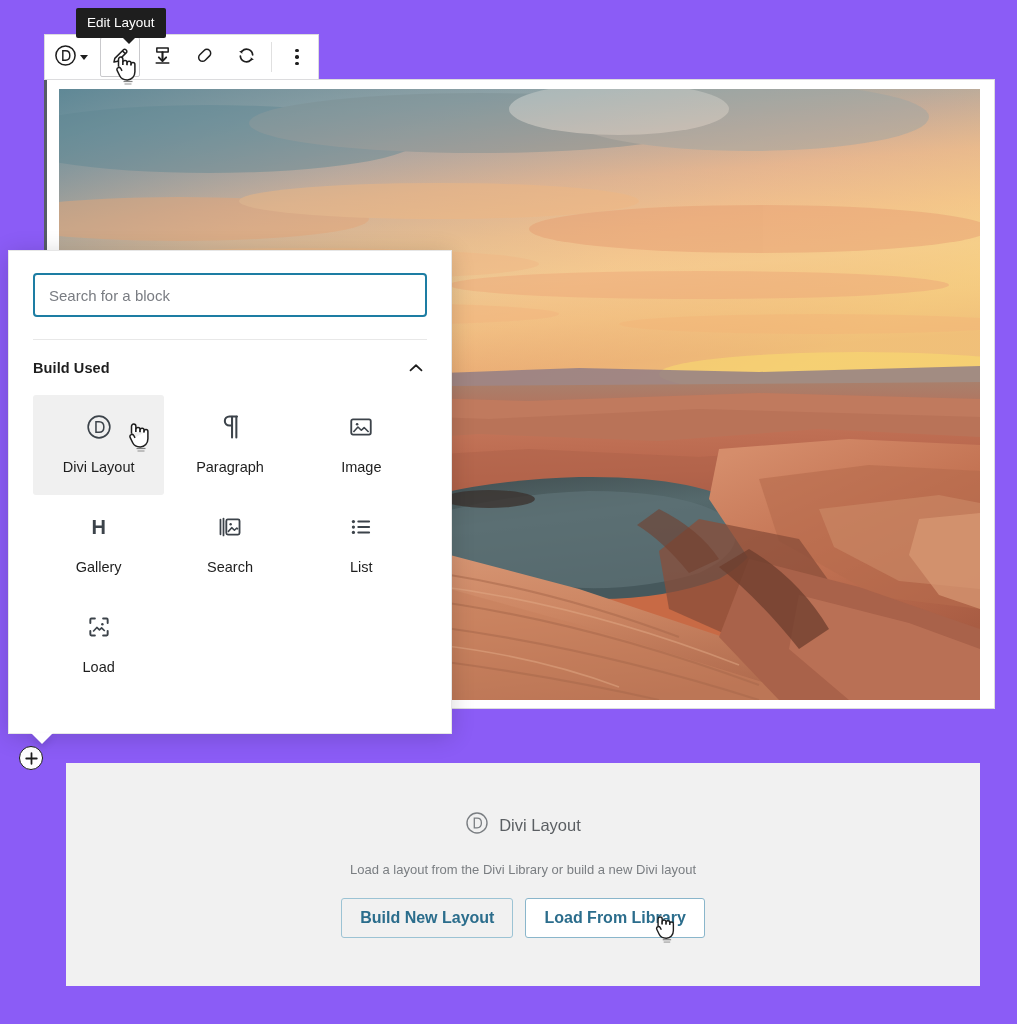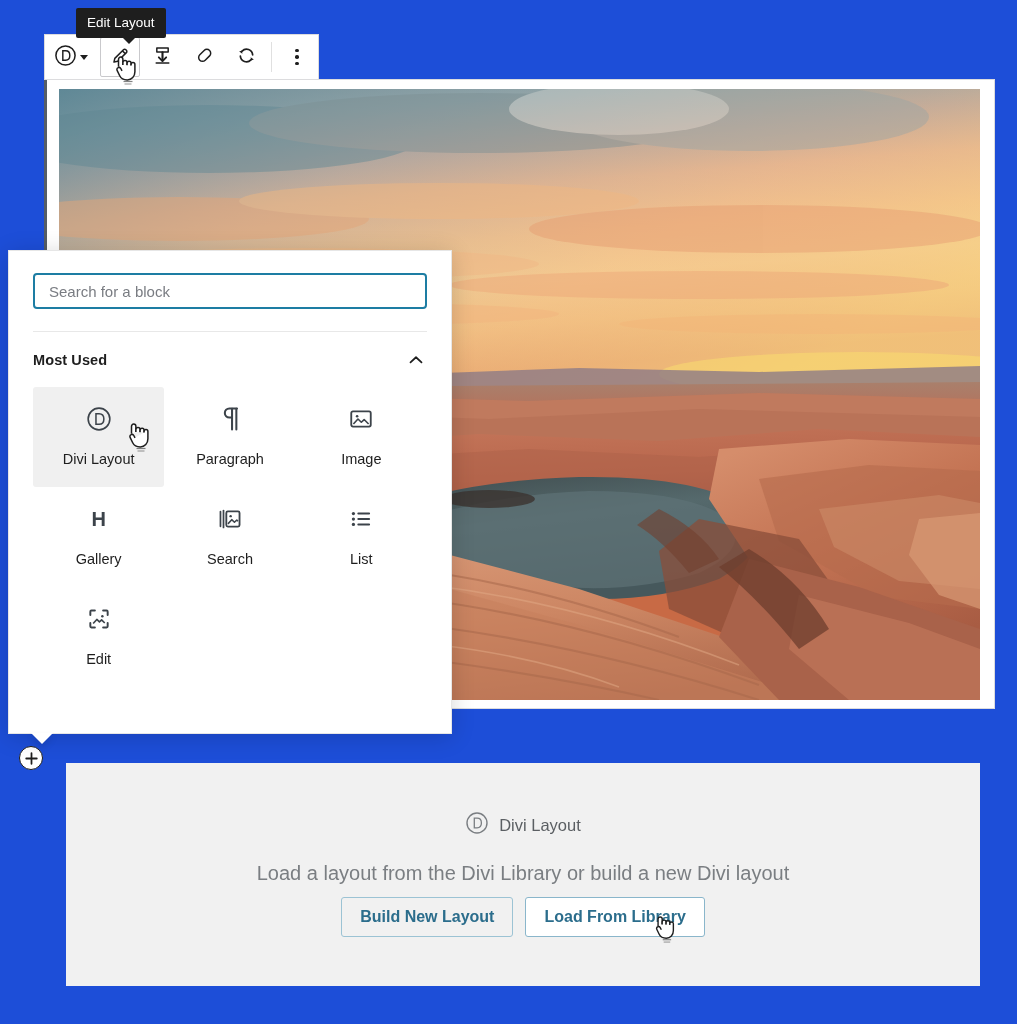--- a/index.html
+++ b/index.html
@@ -9,21 +9,21 @@
     width: 1017px; height: 1024px;
     background: #ffffff;
     font-family: "Liberation Sans", sans-serif;
     -webkit-font-smoothing: antialiased;
   }
   #root {
     position: relative;
     width: 1017px;
     height: 1024px;
     overflow: hidden;
-    background: #1d4ed8;
+    background: #8b5cf6;
   }
 
   
   .block-toolbar {
     position: absolute;
     left: 44px; top: 34px;
     height: 46px;
     display: flex;
     align-items: stretch;
     background: #fff;
@@ -122,21 +122,21 @@
     left: 22px; bottom: -11px;
     width: 0; height: 0;
     border-left: 11px solid transparent;
     border-right: 11px solid transparent;
     border-top: 11px solid #fff;
     filter: drop-shadow(0 4px 3px rgba(0,0,0,.10));
   }
   .search-wrap { padding: 22px 24px 0 24px; }
   .search-input {
     width: 100%;
-    height: 36px;
+    height: 44px;
     border: 2px solid #1d7da3;
     border-radius: 4px;
     padding: 0 14px;
     font-size: 15px;
     font-family: "Liberation Sans", sans-serif;
     color: #1e1e1e;
     outline: none;
     background: #fff;
   }
   .search-input::placeholder { color: #797c82; }
@@ -202,25 +202,25 @@
     width: 914px; height: 223px;
     background: #f1f1f1;
     display: flex; flex-direction: column; align-items: center;
     padding-top: 48px;
     z-index: 5;
   }
   .dp-head { display: flex; align-items: center; gap: 10px; }
   .dp-head-label { font-size: 16.5px; color: #5b5f63; }
   .dp-desc {
     margin-top: 23px;
-    font-size: 20px;
+    font-size: 13px;
     color: #7a7e82;
     text-align: center;
   }
-  .dp-buttons { margin-top: 12px; display: flex; gap: 12px; border-radius: 17px; }
+  .dp-buttons { margin-top: 21px; display: flex; gap: 12px; border-radius: 17px; }
   .dp-btn {
     font-size: 16px;
     font-weight: bold;
     color: #2b6d8c;
     background: transparent;
     border: 1px solid #9cc3d4;
     border-radius: 3px;
     padding: 10px 18px;
     cursor: pointer;
     font-family: "Liberation Sans", sans-serif;
@@ -418,21 +418,21 @@
 
   <div class="inserter">
 
     <div class="search-wrap">
       <input class="search-input" type="text" placeholder="Search for a block" style="">
     </div>
 
     <div class="inserter-divider"></div>
 
     <div class="cat-header">
-      <span class="cat-title">Most Used</span>
+      <span class="cat-title">Build Used</span>
       <span class="chev-up">
         <svg width="22" height="22" viewBox="0 0 24 24" fill="none">
           <path d="M6 14.5L12 9l6 5.5" stroke="#1e1e1e" stroke-width="1.9" stroke-linecap="round" stroke-linejoin="round"></path>
         </svg>
       </span>
     </div>
 
     <div class="block-grid">
 
       <div class="block-item selected">
@@ -500,21 +500,21 @@
 
 
       <div class="block-item">
         <span class="bi-icon">
           <svg width="26" height="26" viewBox="0 0 24 24" fill="none">
             <path d="M4 8.4V5.2a1 1 0 0 1 1-1h3.2M15.8 4.2H19a1 1 0 0 1 1 1v3.2M20 15.6v3.2a1 1 0 0 1-1 1h-3.2M8.2 19.8H5a1 1 0 0 1-1-1v-3.2" stroke="#3c434a" stroke-width="1.8" stroke-linecap="round" fill="none"></path>
             <path d="M6.6 16.2l3.4-3.8 2.4 2.3 2-1.9 2.9 2.9" stroke="#3c434a" stroke-width="1.5" fill="none" stroke-linejoin="round"></path>
             <circle cx="15.1" cy="9.4" r="1.15" fill="#3c434a"></circle>
           </svg>
         </span>
-        <span class="bi-label">Edit</span>
+        <span class="bi-label">Load</span>
       </div>
 
     </div>
   </div>
 
   <div class="cursor-hand" style="left:125px; top:420px;">
     <svg width="30" height="34" viewBox="0 0 30 34">
       <path d="M6.5 13.8V6.4c0-1.3 1-2.3 2.2-2.3s2.2 1 2.2 2.3v5.7" fill="#fff" stroke="#1e1e1e" stroke-width="1.5"></path>
       <path d="M10.9 11.9V9.6c0-1.2 1-2.1 2.1-2.1s2.1.9 2.1 2.1v2.5" fill="#fff" stroke="#1e1e1e" stroke-width="1.5"></path>
       <path d="M15.1 12.2v-2c0-1.1.9-2 2-2s2 .9 2 2v2.3" fill="#fff" stroke="#1e1e1e" stroke-width="1.5"></path>

